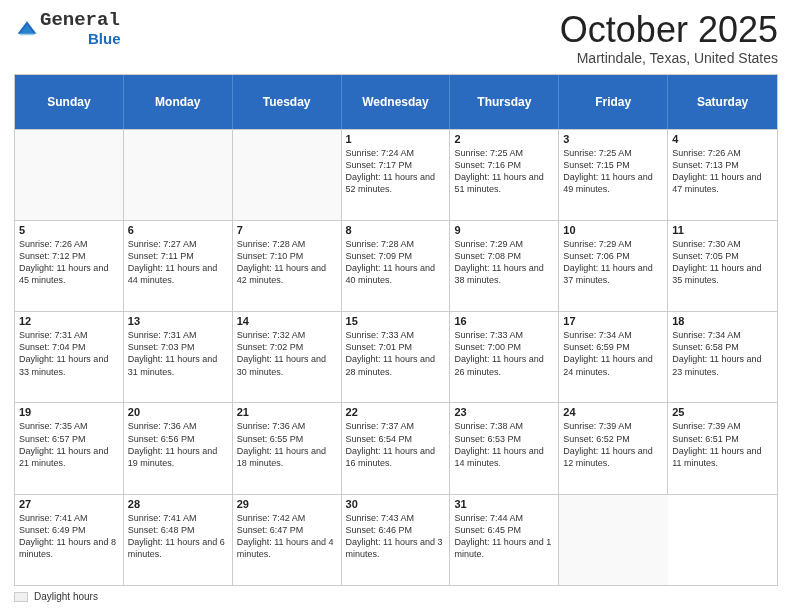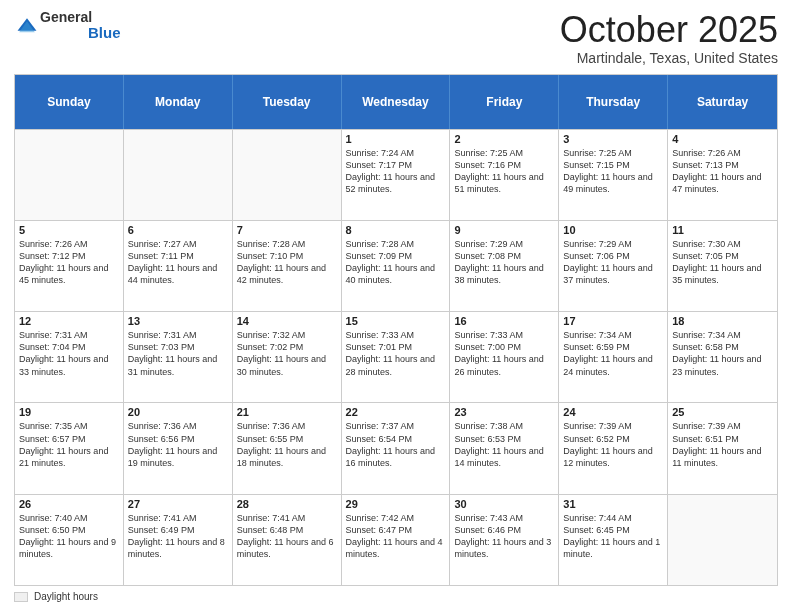--- a/index.html
+++ b/index.html
@@ -28,23 +28,24 @@
       display: flex;
       align-items: center;
       gap: 2px;
     }
     .logo-text {
       display: flex;
       flex-direction: column;
       line-height: 1.1;
     }
     .logo-general {
-      font-size: 14px;
+      font-size: 19px;
       font-weight: bold;
       color: #333;
+      font-family: Liberation Mono, monospace;
     }
     .logo-blue {
       font-size: 15px;
       font-weight: bold;
       color: #1a6abf;
       margin-left: 48px;
     }
     .logo-icon {
       width: 22px;
       height: 22px;
@@ -151,22 +152,22 @@
       <div class="subtitle">Martindale, Texas, United States</div>
     </div>
   </div>
 
   <div class="calendar">
     <div class="cal-header-row">
     <div class="cal-header-cell">Sunday</div>
         <div class="cal-header-cell">Monday</div>
         <div class="cal-header-cell">Tuesday</div>
         <div class="cal-header-cell">Wednesday</div>
+        <div class="cal-header-cell">Thursday</div>
         <div class="cal-header-cell">Friday</div>
-        <div class="cal-header-cell">Thursday</div>
         <div class="cal-header-cell">Saturday</div>
       </div>
     <div class="cal-body">
     <div class="cal-week">
           <div class="cal-cell empty"></div>
           <div class="cal-cell empty"></div>
           <div class="cal-cell empty"></div>
           <div class="cal-cell">
             <div class="day-num">1</div>
             <div class="day-info">Sunrise: 7:24 AM
@@ -343,27 +344,20 @@
           </div>
           <div class="cal-cell">
             <div class="day-num">25</div>
             <div class="day-info">Sunrise: 7:39 AM
 Sunset: 6:51 PM
 Daylight: 11 hours
 and 11 minutes.</div>
           </div>
         </div>
         <div class="cal-week">
-          <div class="cal-cell">
-            <div class="day-num">26</div>
-            <div class="day-info">Sunrise: 7:40 AM
-Sunset: 6:50 PM
-Daylight: 11 hours
-and 9 minutes.</div>
-          </div>
           <div class="cal-cell">
             <div class="day-num">27</div>
             <div class="day-info">Sunrise: 7:41 AM
 Sunset: 6:49 PM
 Daylight: 11 hours
 and 8 minutes.</div>
           </div>
           <div class="cal-cell">
             <div class="day-num">28</div>
             <div class="day-info">Sunrise: 7:41 AM

